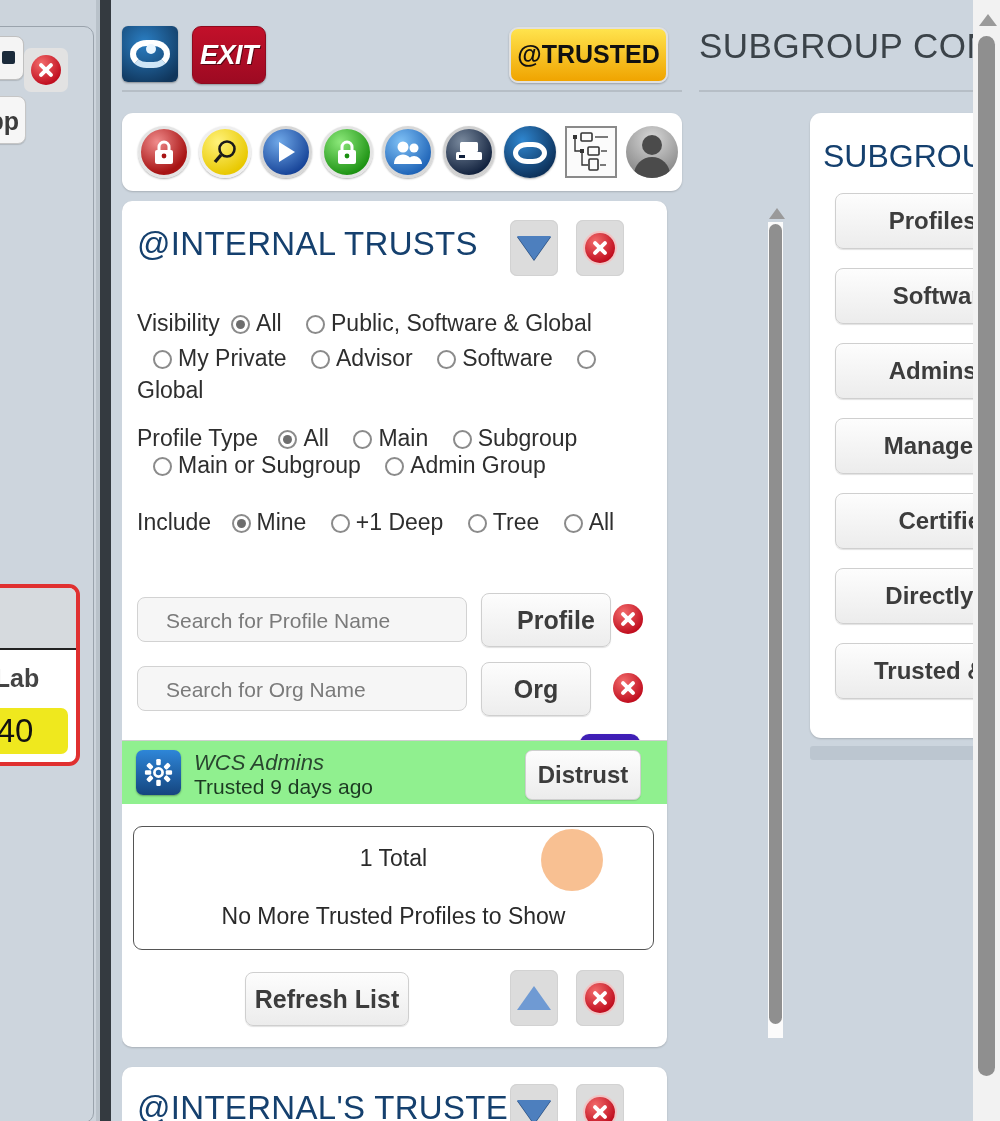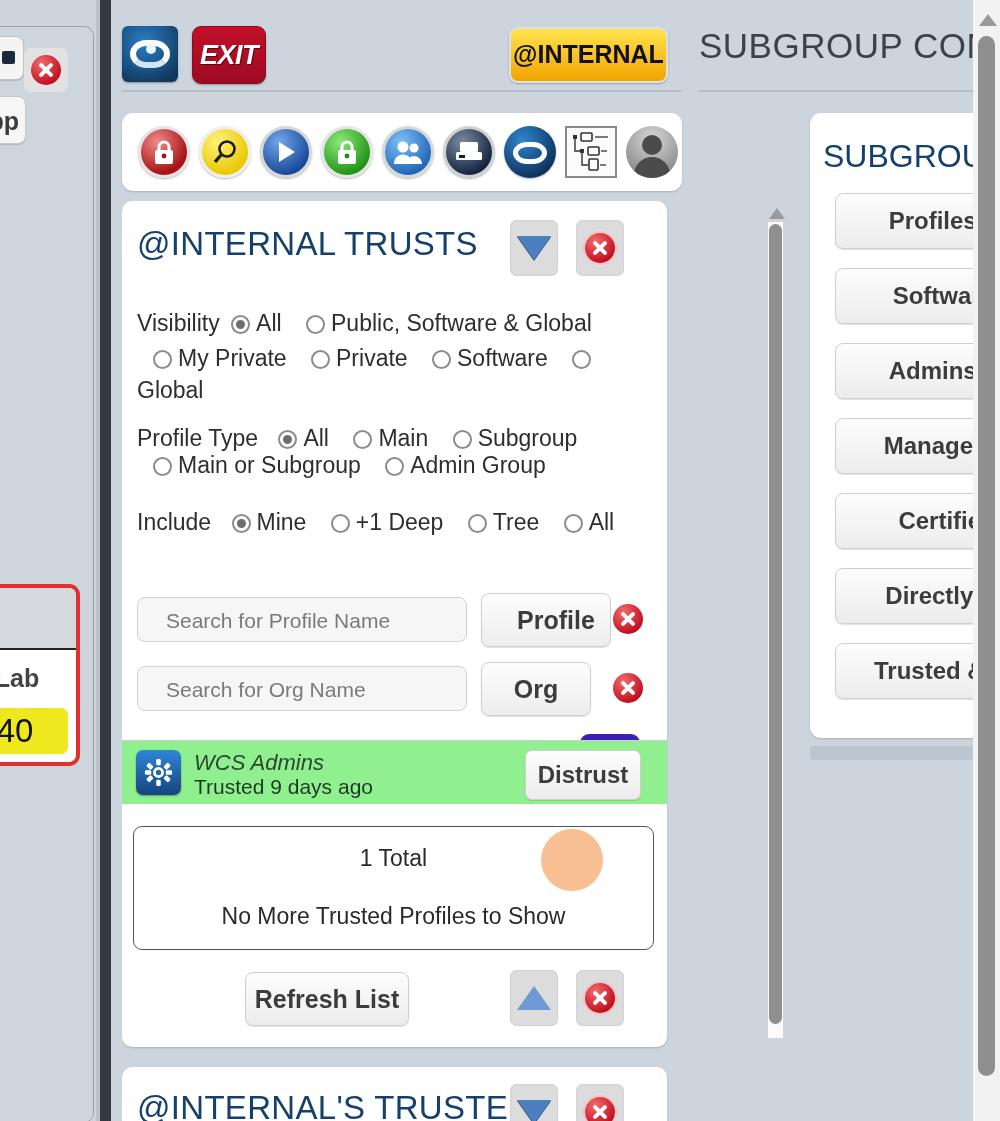--- a/index.html
+++ b/index.html
@@ -199,21 +199,21 @@
   <div class="dark-rail"></div>
 
   <div class="main">
 
     <div class="topbar">
       <div class="logo">
         <div class="ring"></div>
         <div class="dot"></div>
       </div>
       <div class="exitbtn">EXIT</div>
-      <div class="internal-badge">@INTERNAL</div>
+      <div class="internal-badge">@TRUSTED</div>
       <div class="page-title">SUBGROUP CONFIG</div>
       <div class="rule1"></div>
       <div class="rule2"></div>
     </div>
 
     <div class="iconbar">
       <div class="cicon ic-lock">
         <div class="gl">
           <svg width="24" height="26" viewBox="0 0 24 26">
               <rect x="3" y="11" width="18" height="14" rx="2" fill="#fff"></rect>
@@ -300,21 +300,21 @@
           <div class="xcircle"></div>
         </div>
 
         <div class="frow" style="top:109px;">
           <span class="lbl">Visibility</span>
           <span class="opt"><span class="radio on"></span><span class="t">All</span></span>
           <span class="opt" style="margin-left:18px"><span class="radio"></span><span class="t">Public, Software &amp; Global</span></span>
         </div>
         <div class="frow" style="top:144px;left:26px;">
           <span class="opt"><span class="radio"></span><span class="t">My Private</span></span>
-          <span class="opt" style="margin-left:18px"><span class="radio"></span><span class="t">Private</span></span>
+          <span class="opt" style="margin-left:18px"><span class="radio"></span><span class="t">Advisor</span></span>
           <span class="opt" style="margin-left:18px"><span class="radio"></span><span class="t">Software</span></span>
           <span class="opt" style="margin-left:18px"><span class="radio"></span></span>
         </div>
         <div class="frow" style="top:176px;">
           <span>Global</span>
         </div>
 
         <div class="frow" style="top:224px;">
           <span class="lbl">Profile Type</span>
           <span class="opt" style="margin-left:14px"><span class="radio on"></span><span class="t">All</span></span>

